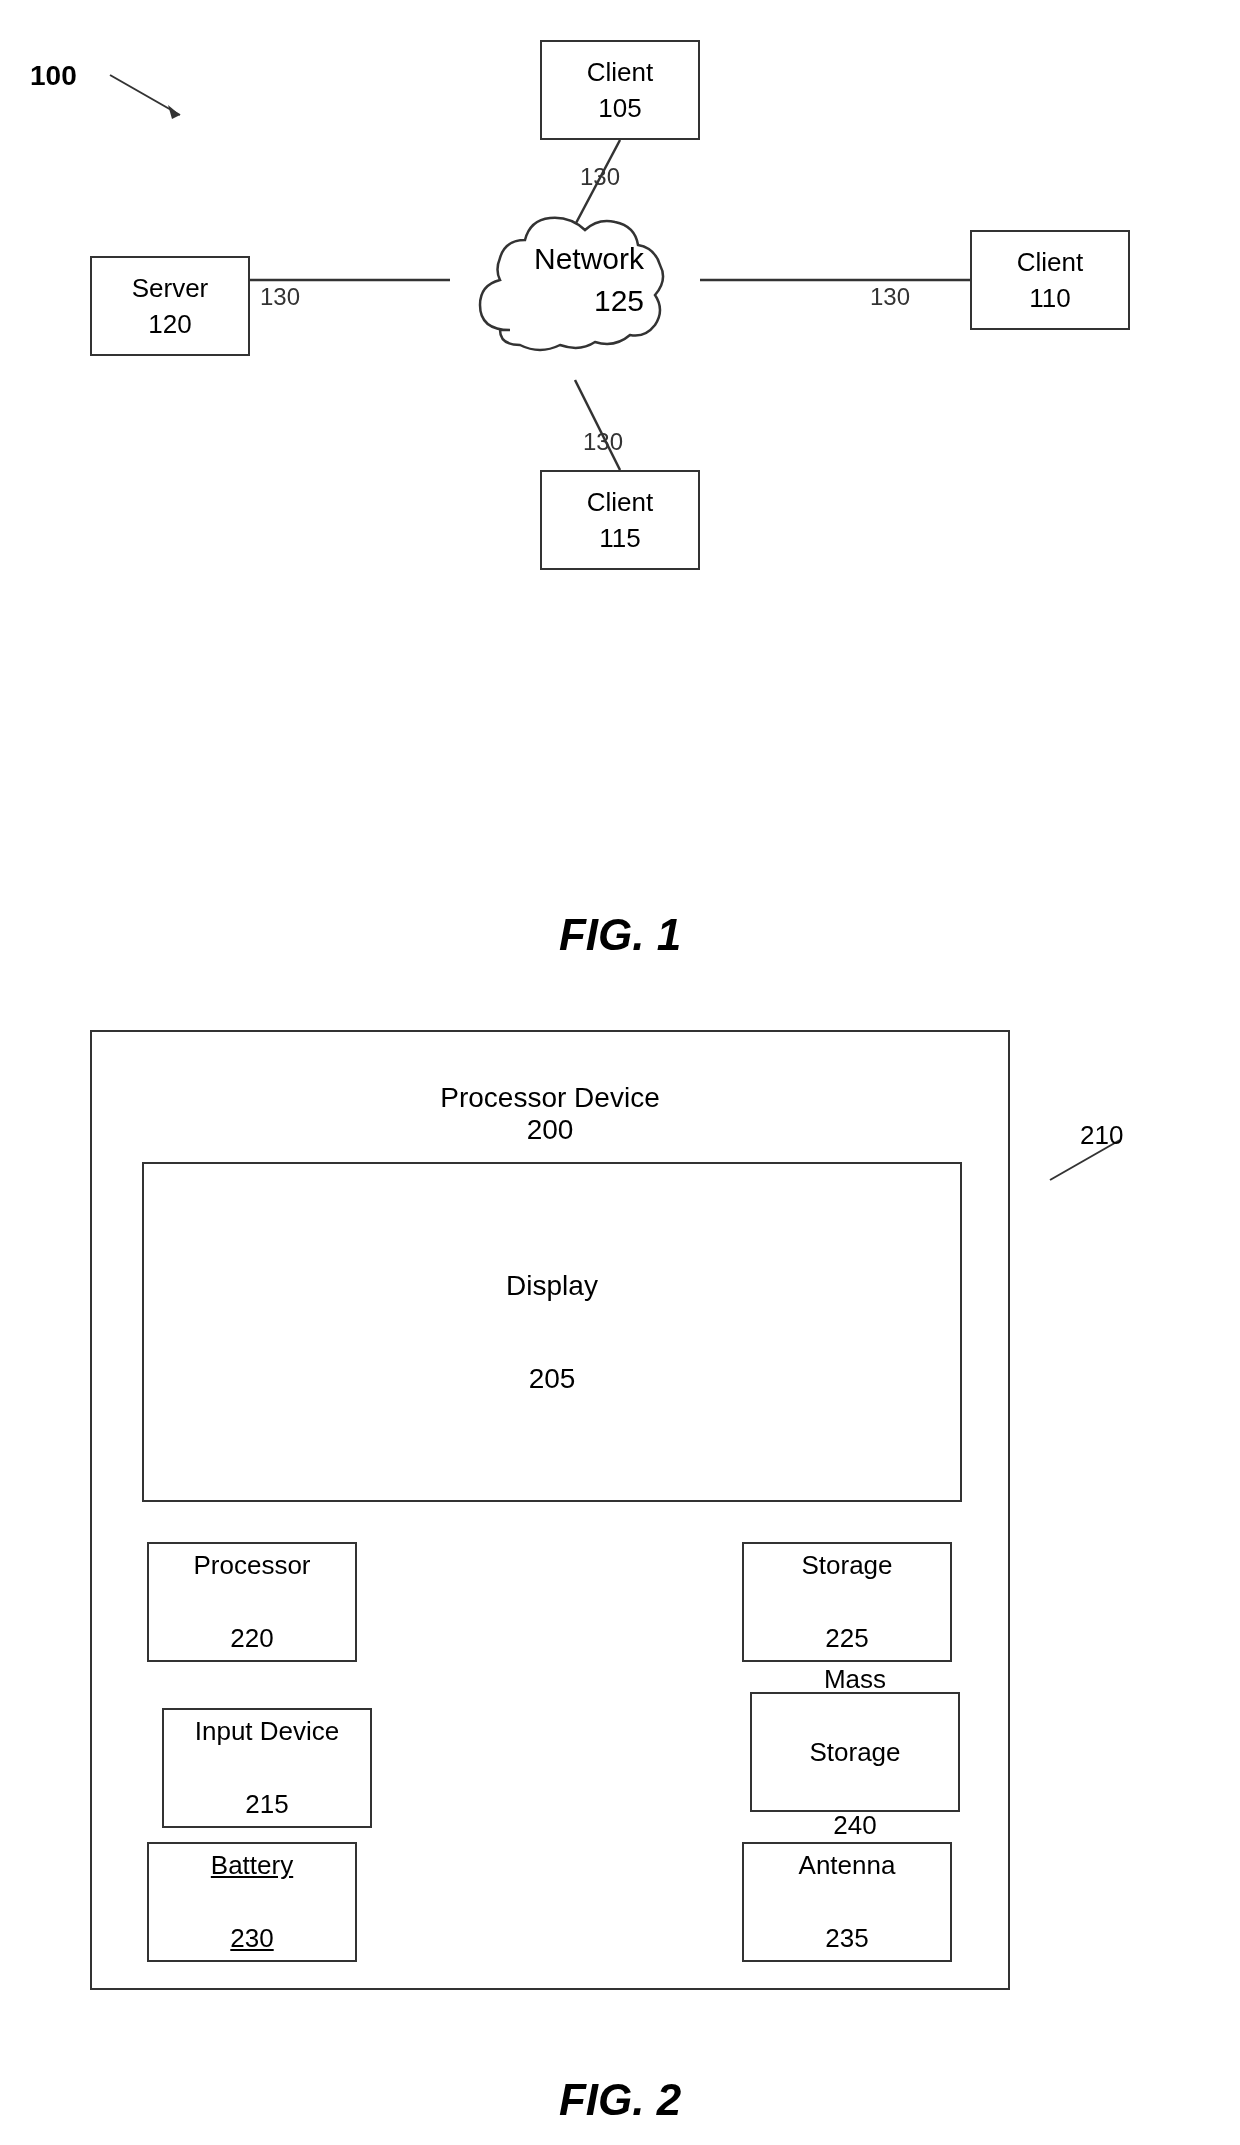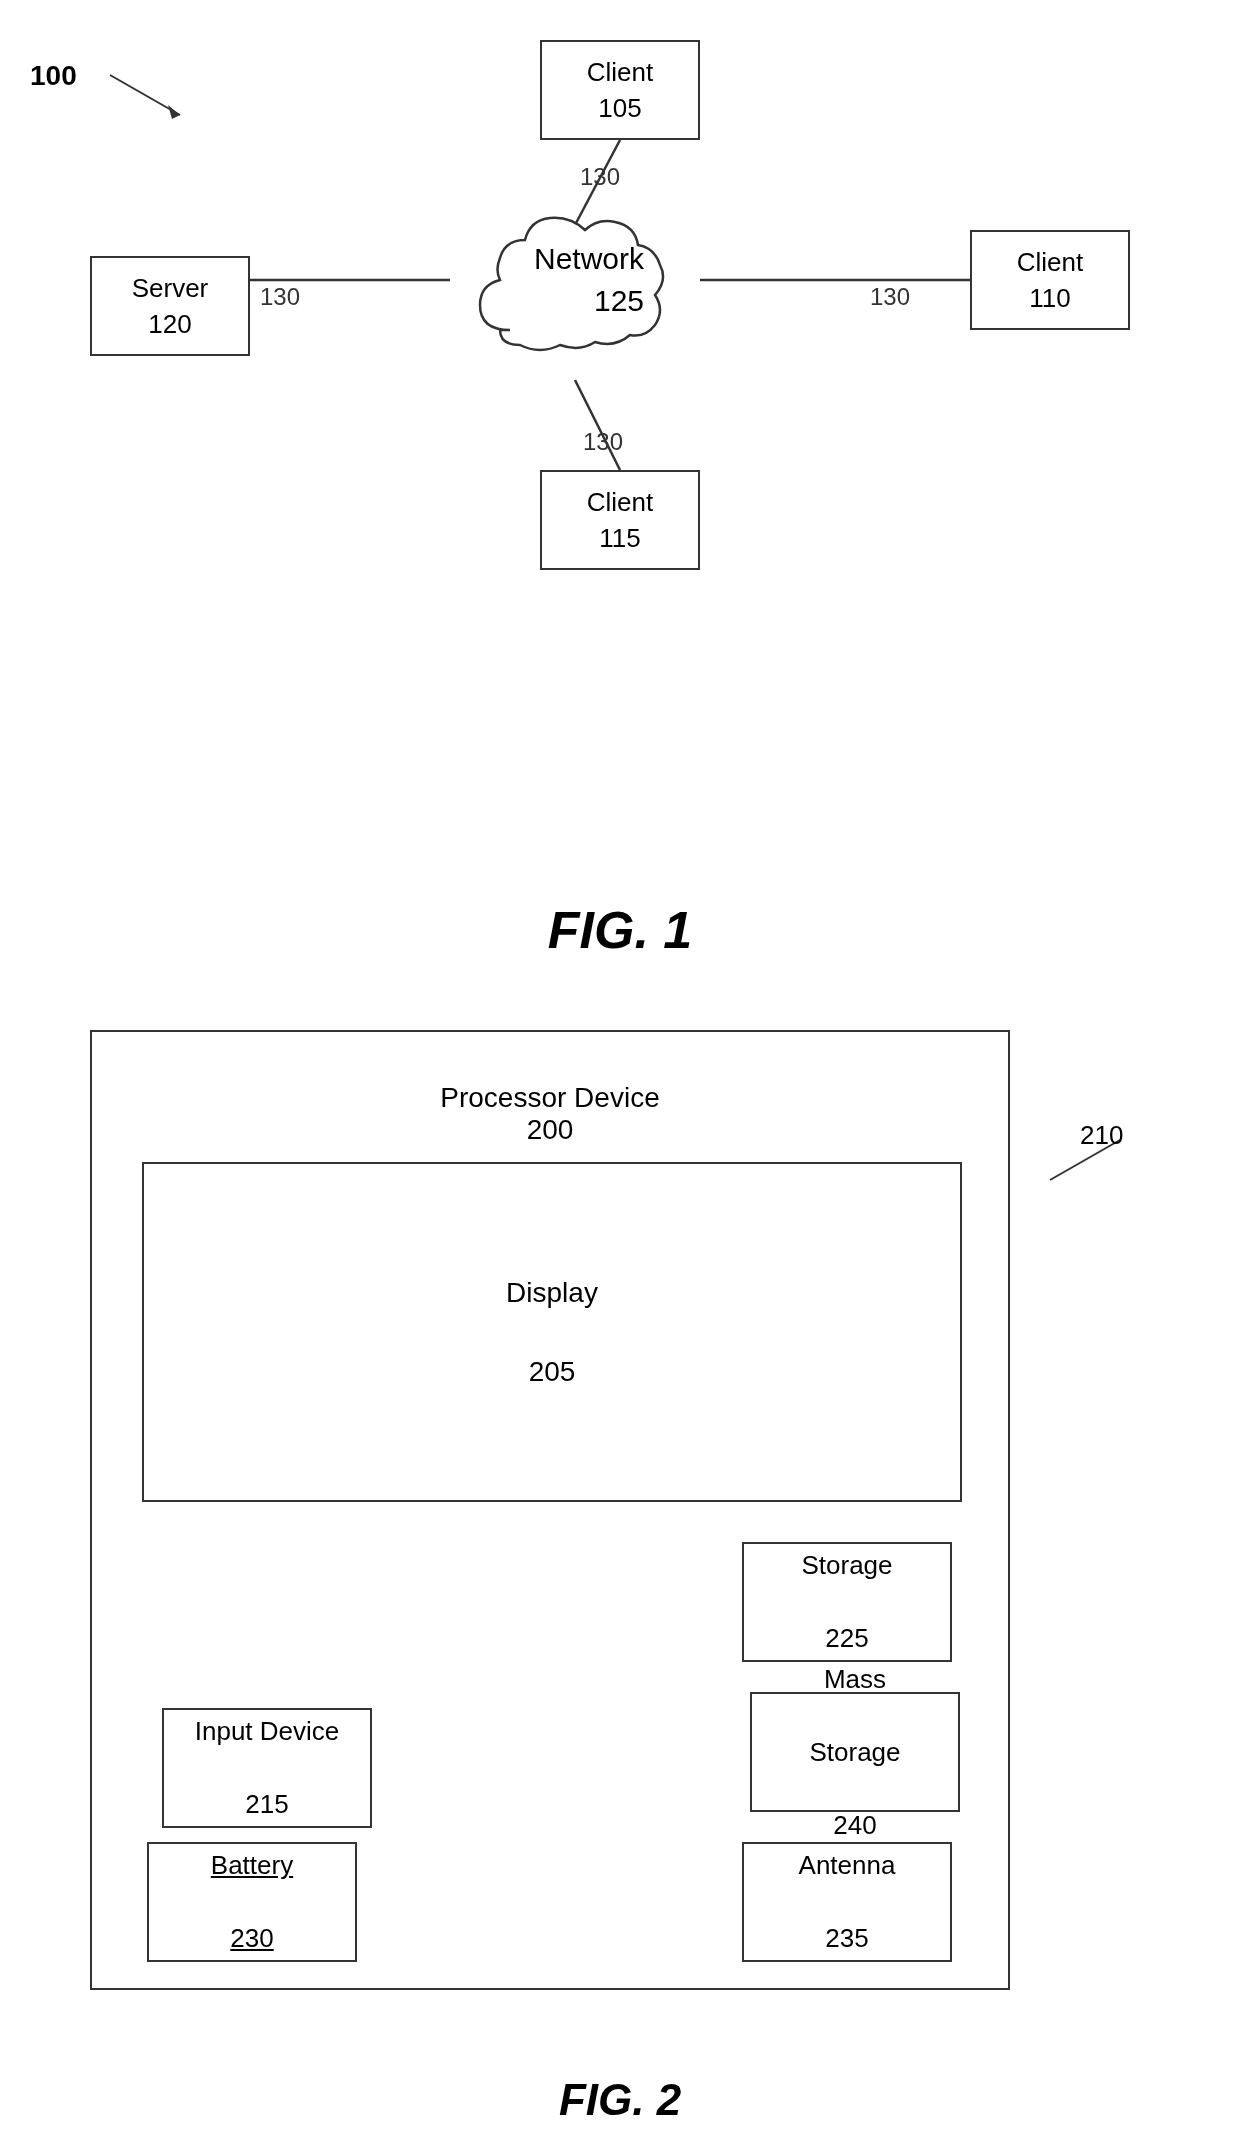--- a/index.html
+++ b/index.html
@@ -114,21 +114,21 @@
       height: 1000px;
       pointer-events: none;
     }
 
     
     .fig1-caption {
       position: absolute;
       bottom: 40px;
       left: 0; right: 0;
       text-align: center;
-      font-size: 52px;
+      font-size: 44px;
       font-weight: bold;
       font-style: italic;
     }
 
     
     .fig2-container {
       position: relative;
       width: 1240px;
       height: 1145px;
     }
@@ -161,20 +161,21 @@
       height: 340px;
       border: 2.5px solid #333;
       background: #fff;
       display: flex;
       flex-direction: column;
       align-items: center;
       justify-content: center;
       font-size: 28px;
       line-height: 1.4;
       text-align: center;
+      gap: 7px;
     }
 
     
     .component-box {
       position: absolute;
       border: 2.5px solid #333;
       background: #fff;
       display: flex;
       flex-direction: column;
       align-items: center;
@@ -292,20 +293,25 @@
       <div>Processor Device</div>
       <div>200</div>
     </div>
 
     <div class="display-box">
       <span>Display</span>
         <br>
       <span>205</span>
     </div>
 
+    <div class="component-box processor-220">
+      <span>Processor</span>
+        <br>
+      <span>220</span>
+    </div>
 
     <div class="component-box input-device-215">
       <span>Input Device</span>
         <br>
       <span>215</span>
     </div>
 
     <div class="component-box battery-230">
       <span>Battery</span>
         <br>

